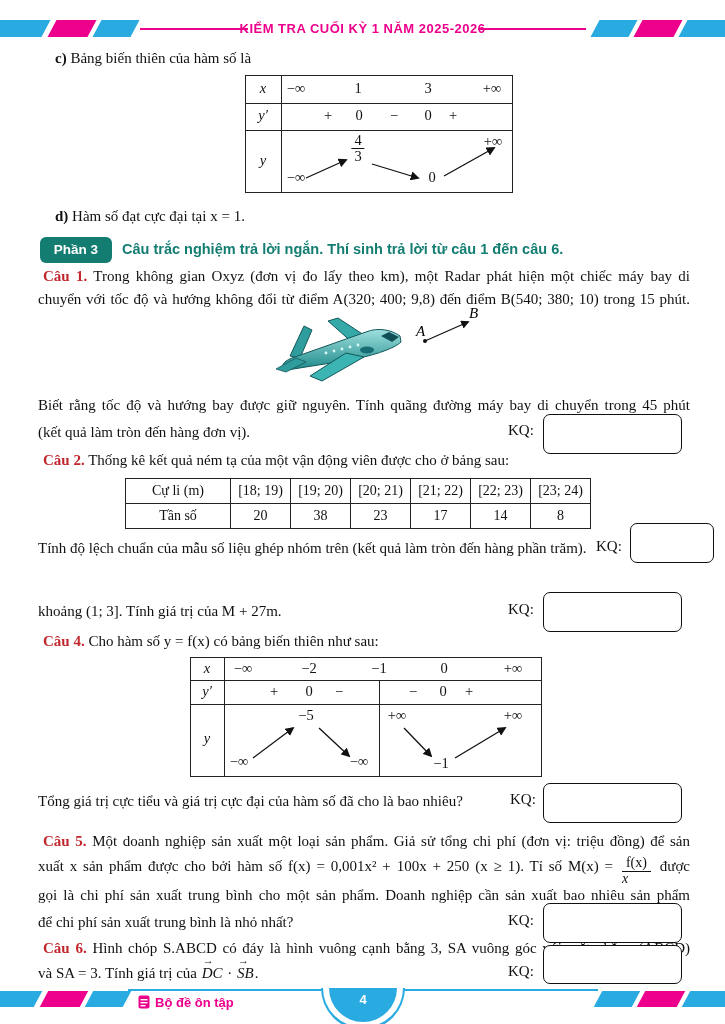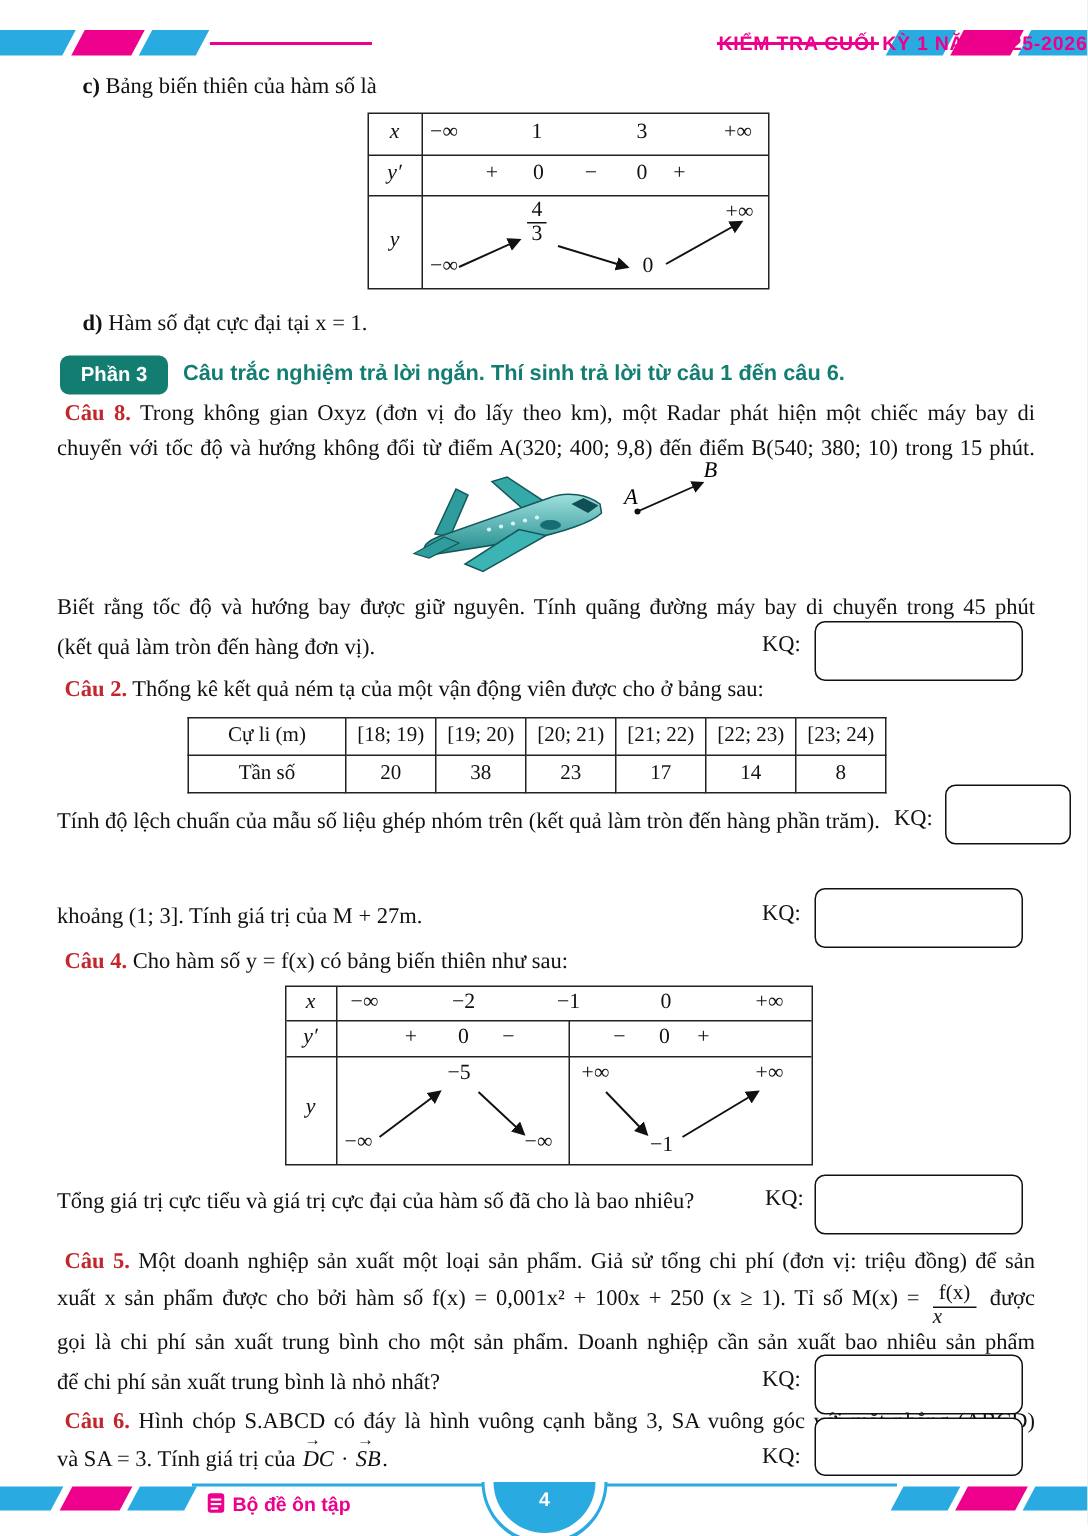--- a/index.html
+++ b/index.html
@@ -2,21 +2,21 @@
 <html><head>
 <meta charset="utf-8">
 <style>
   html,body{margin:0;padding:0;background:#e8e8e8;}
   .page{position:relative;width:725px;height:1024px;margin:0 auto;background:#ffffff;
         overflow:hidden;font-family:"Liberation Serif", serif;color:#111;}
   
   .sk{position:absolute;height:17px;transform:skewX(-28deg);}
   .cyan{background:#29ABE2;} .mag{background:#EC008C;}
   .hline{position:absolute;height:2px;background:#EC008C;}
-  .title{position:absolute;top:21px;left:0;right:0;text-align:right;
+  .title{position:absolute;top:21px;left:0;right:0;text-align:center;
          font-family:"Liberation Sans",sans-serif;font-weight:bold;font-size:13px;
          letter-spacing:.5px;color:#EC008C;}
   .fline{position:absolute;height:2px;background:#29ABE2;}
   .badge-outer{position:absolute;left:321px;top:988px;width:84px;height:42px;
                background:#29ABE2;border-radius:0 0 84px 84px;}
   .badge-gap{position:absolute;left:323px;top:988px;width:80px;height:39px;
              background:#fff;border-radius:0 0 80px 80px;}
   .badge-inner{position:absolute;left:329px;top:988px;width:68px;height:34px;
                background:#29ABE2;border-radius:0 0 68px 68px;}
   .badge-num{position:absolute;left:321px;top:992px;width:84px;text-align:center;
@@ -120,21 +120,21 @@
 
   <div class="line" style="left:55px;top:206px;">
     <span class="b">d)</span>
     <span>Hàm số đạt cực đại tại x = 1.</span>
   </div>
 
   <div class="p3badge">Phần 3</div>
   <div class="p3head">Câu trắc nghiệm trả lời ngắn. Thí sinh trả lời từ câu 1 đến câu 6.</div>
 
   <div class="line jf" style="left:43px;top:266px;width:647px;">
-    <span class="qlabel">Câu 8.</span>
+    <span class="qlabel">Câu 1.</span>
     <span>Trong không gian Oxyz (đơn vị đo lấy theo km), một Radar phát hiện một chiếc máy bay di</span>
   </div>
   <div class="line jf" style="left:38px;top:289px;">
     <span>chuyển với tốc độ và hướng không đổi từ điểm A(320; 400; 9,8) đến điểm B(540; 380; 10) trong 15 phút.</span>
   </div>
 
   <svg style="position:absolute;left:250px;top:306px;" width="240" height="84" viewBox="0 0 240 84">
     <defs>
       <linearGradient id="tg" x1="0" y1="0" x2="0" y2="1">
         <stop offset="0" stop-color="#9fe0de"></stop>

